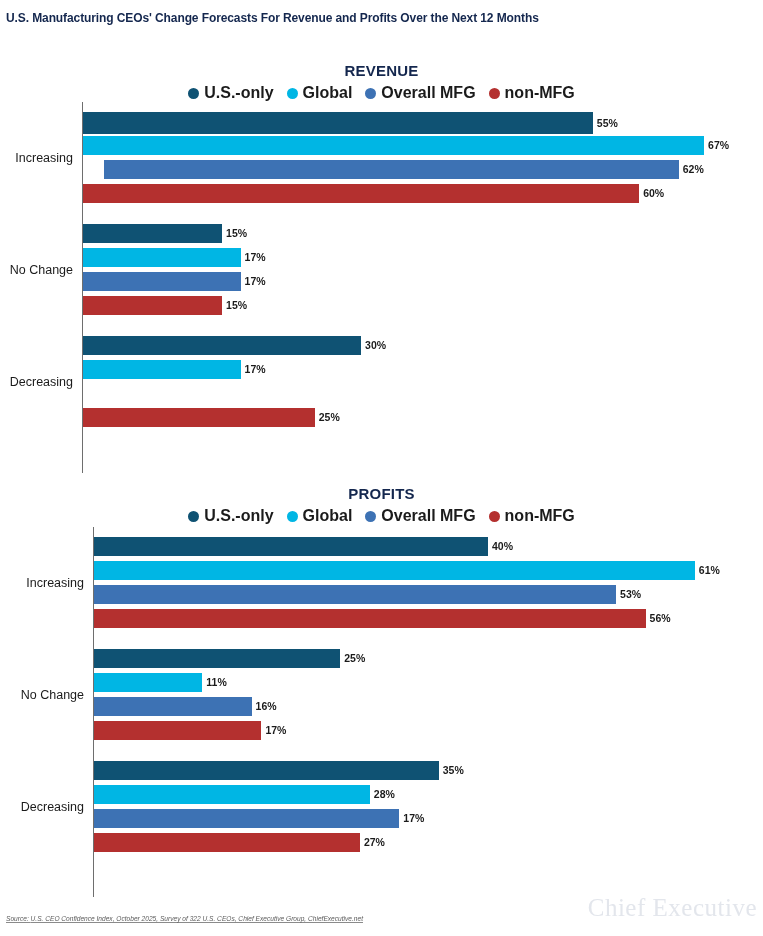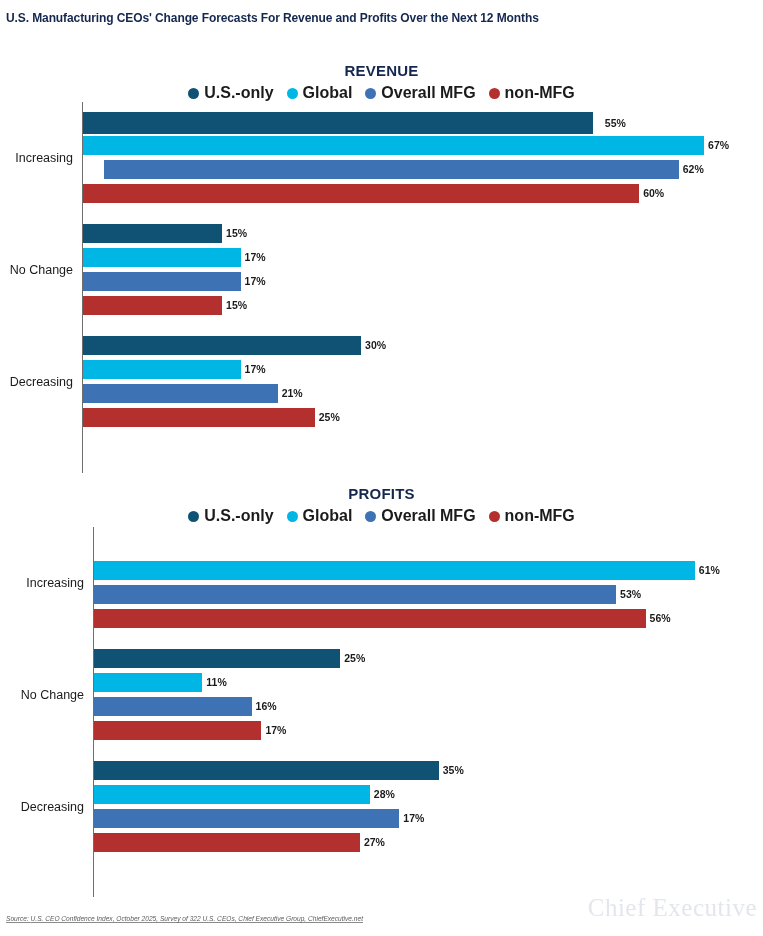--- a/index.html
+++ b/index.html
@@ -170,21 +170,21 @@
   <div class="footer">
     <div class="source">
       <span class="src-lead">Source: </span><span>U.S. CEO Confidence Index, October 2025, Survey of 322 U.S. CEOs, Chief Executive Group, ChiefExecutive.net</span>
     </div>
   </div>
   <div class="brand">Chief Executive</div>
 
 <div class="axis-line" style="position: absolute; left: 82px; top: 102px; height: 371px; background: rgb(110, 110, 110);"></div>
     <div class="group" style="position: absolute; left: 83px; top: 112px; height: 91px; width: 681px;">
       <div class="group-label">Increasing</div>
-      <div class="bar-row" style="position: absolute; left: 0px; top: 0px; height: 22px; width: 100%; gap: 8px;">
+      <div class="bar-row" style="position: absolute; left: 0px; top: 0px; height: 22px; width: 100%;">
         <span class="bar" style="background: rgb(15, 82, 115); width: 509.85px;"></span>
         <span class="bar-value">55%</span>
       </div>
       <div class="bar-row" style="position: absolute; left: 0px; top: 24px; height: 19px; width: 100%;">
         <span class="bar" style="background: rgb(0, 182, 228); width: 621.09px;"></span>
         <span class="bar-value">67%</span>
       </div>
       <div class="bar-row" style="position: absolute; left: 0px; top: 48px; height: 19px; width: 100%; padding-left: 21px;">
         <span class="bar" style="background: rgb(61, 114, 180); width: 574.74px;"></span>
         <span class="bar-value">62%</span>
@@ -216,32 +216,32 @@
     <div class="group" style="position: absolute; left: 83px; top: 336px; height: 91px; width: 681px;">
       <div class="group-label">Decreasing</div>
       <div class="bar-row" style="position: absolute; left: 0px; top: 0px; height: 19px; width: 100%;">
         <span class="bar" style="background: rgb(15, 82, 115); width: 278.1px;"></span>
         <span class="bar-value">30%</span>
       </div>
       <div class="bar-row" style="position: absolute; left: 0px; top: 24px; height: 19px; width: 100%;">
         <span class="bar" style="background: rgb(0, 182, 228); width: 157.59px;"></span>
         <span class="bar-value">17%</span>
       </div>
-      <div class="bar-row" style="position: absolute; left: 0px; top: 48px; height: 19px; width: 100%;">
-        <span class="bar" style="background: rgb(61, 114, 180); width: 194.67px;"></span>
-        <span class="bar-value">21%</span>
-      </div>
       <div class="bar-row" style="position: absolute; left: 0px; top: 72px; height: 19px; width: 100%;">
         <span class="bar" style="background: rgb(180, 48, 47); width: 231.75px;"></span>
         <span class="bar-value">25%</span>
       </div>
     </div>
     <div class="axis-line" style="position: absolute; left: 93px; top: 527px; height: 370px; background: rgb(110, 110, 110);"></div>
     <div class="group" style="position: absolute; left: 94px; top: 537px; height: 91px; width: 670px;">
       <div class="group-label">Increasing</div>
+      <div class="bar-row" style="position: absolute; left: 0px; top: 0px; height: 19px; width: 100%;">
+        <span class="bar" style="background: rgb(15, 82, 115); width: 394px;"></span>
+        <span class="bar-value">40%</span>
+      </div>
       <div class="bar-row" style="position: absolute; left: 0px; top: 24px; height: 19px; width: 100%;">
         <span class="bar" style="background: rgb(0, 182, 228); width: 600.85px;"></span>
         <span class="bar-value">61%</span>
       </div>
       <div class="bar-row" style="position: absolute; left: 0px; top: 48px; height: 19px; width: 100%;">
         <span class="bar" style="background: rgb(61, 114, 180); width: 522.05px;"></span>
         <span class="bar-value">53%</span>
       </div>
       <div class="bar-row" style="position: absolute; left: 0px; top: 72px; height: 19px; width: 100%;">
         <span class="bar" style="background: rgb(180, 48, 47); width: 551.6px;"></span>

